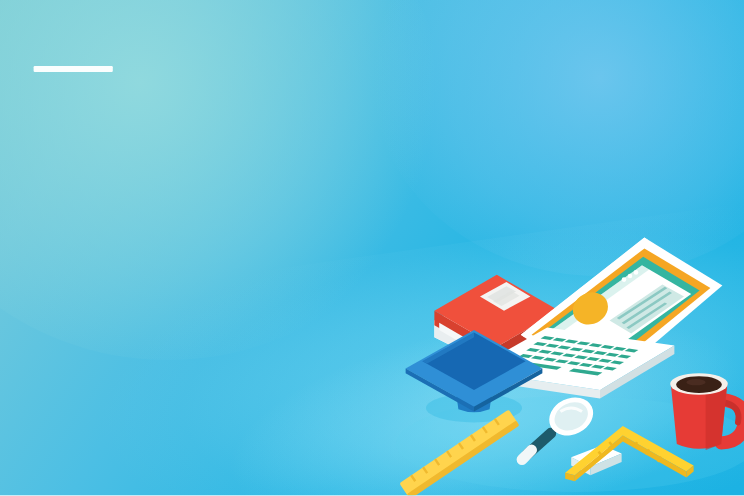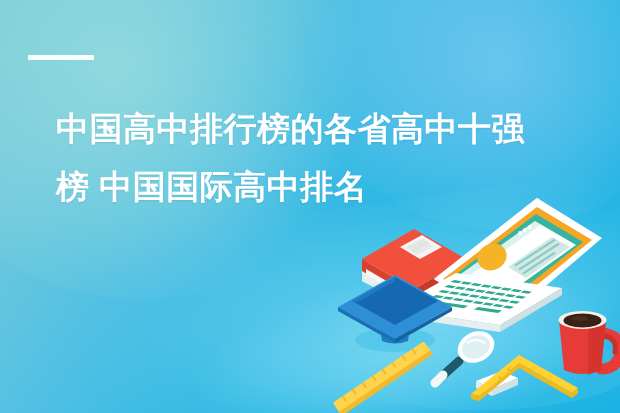--- a/index.html
+++ b/index.html
@@ -107,21 +107,20 @@
 
 <div id="banner">
 
   <div class="bloom-a"></div>
   <div class="bloom-b"></div>
   <div class="glow-sweep"></div>
   <div class="glow-sweep2"></div>
 
   <div class="top-rule"></div>
 
-  <div class="headline">中国高中排行榜的各省高中十强榜 中国国际高中排名</div>
 
   <div class="illo">
     <svg width="290" height="228" viewBox="0 0 290 228" xmlns="http://www.w3.org/2000/svg">
 
       <ellipse cx="150" cy="185" rx="150" ry="40" fill="#5fd0ee" opacity="0.20"></ellipse>
 
       <g>
 
         <path d="M32 82 L84 52 L134 80 L134 94 L84 122 L32 96 Z" fill="#ffffff"></path>
         <path d="M32 82 L32 96 L84 122 L84 106 Z" fill="#e9eef0"></path>

